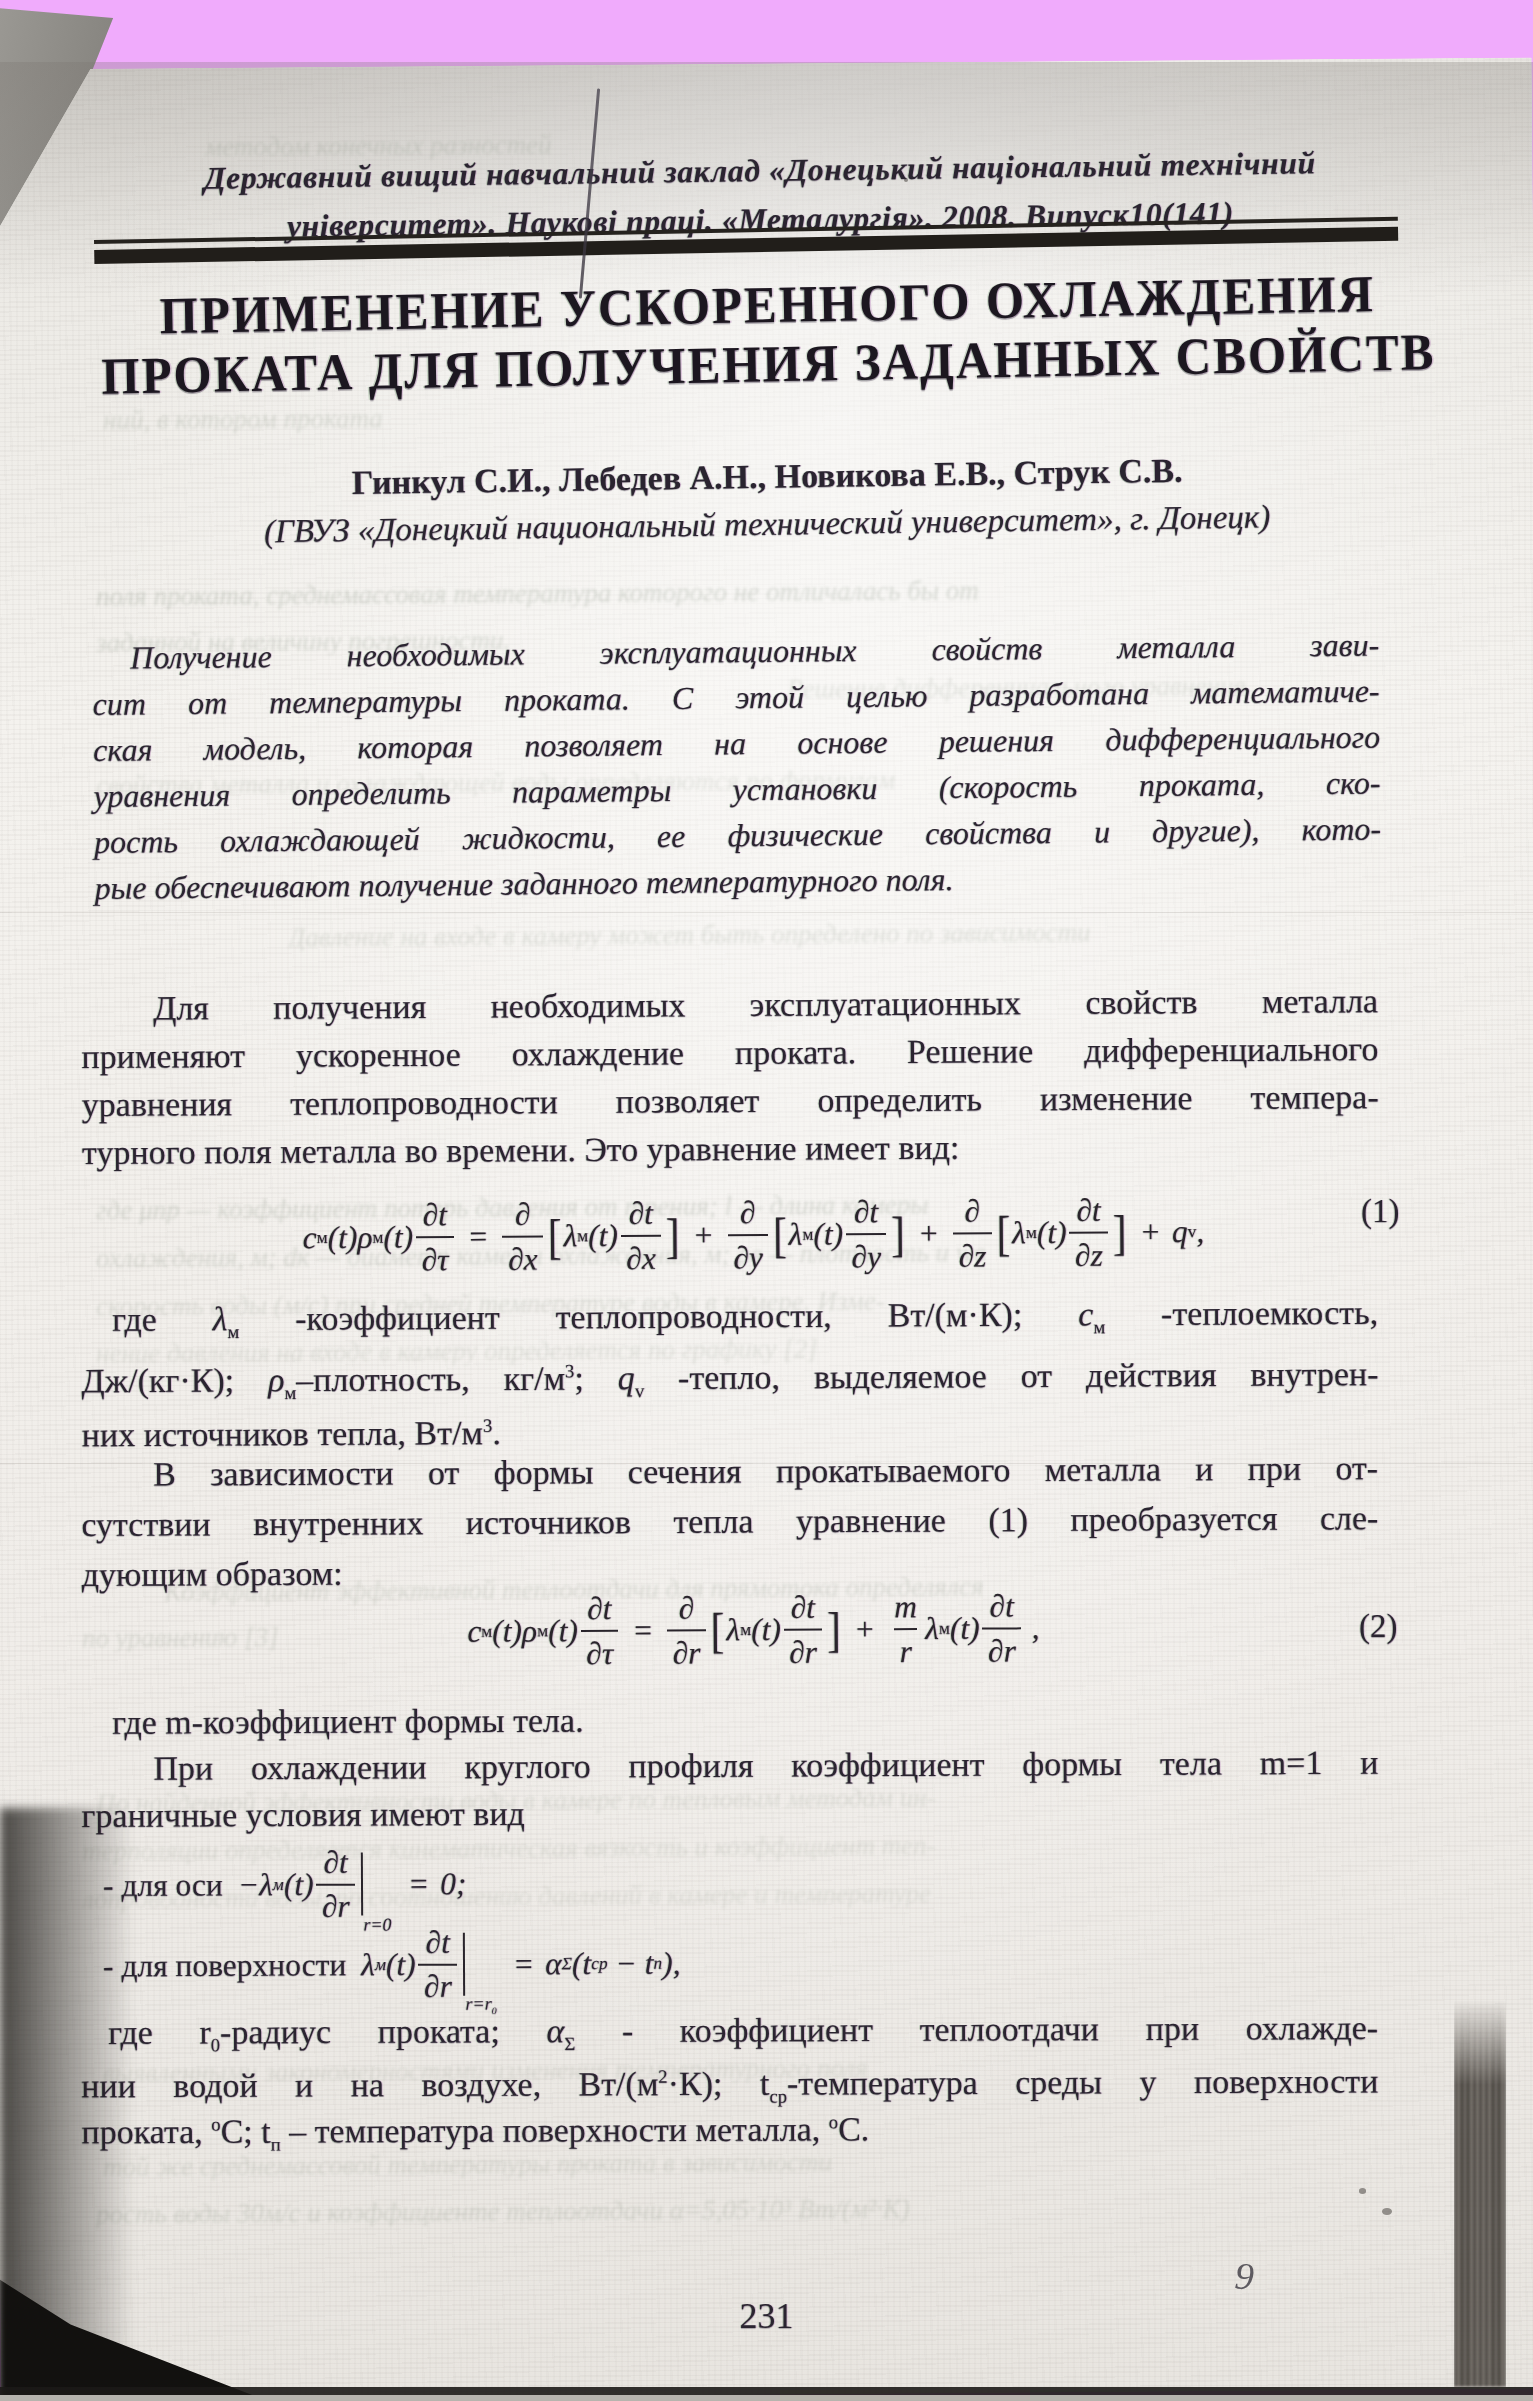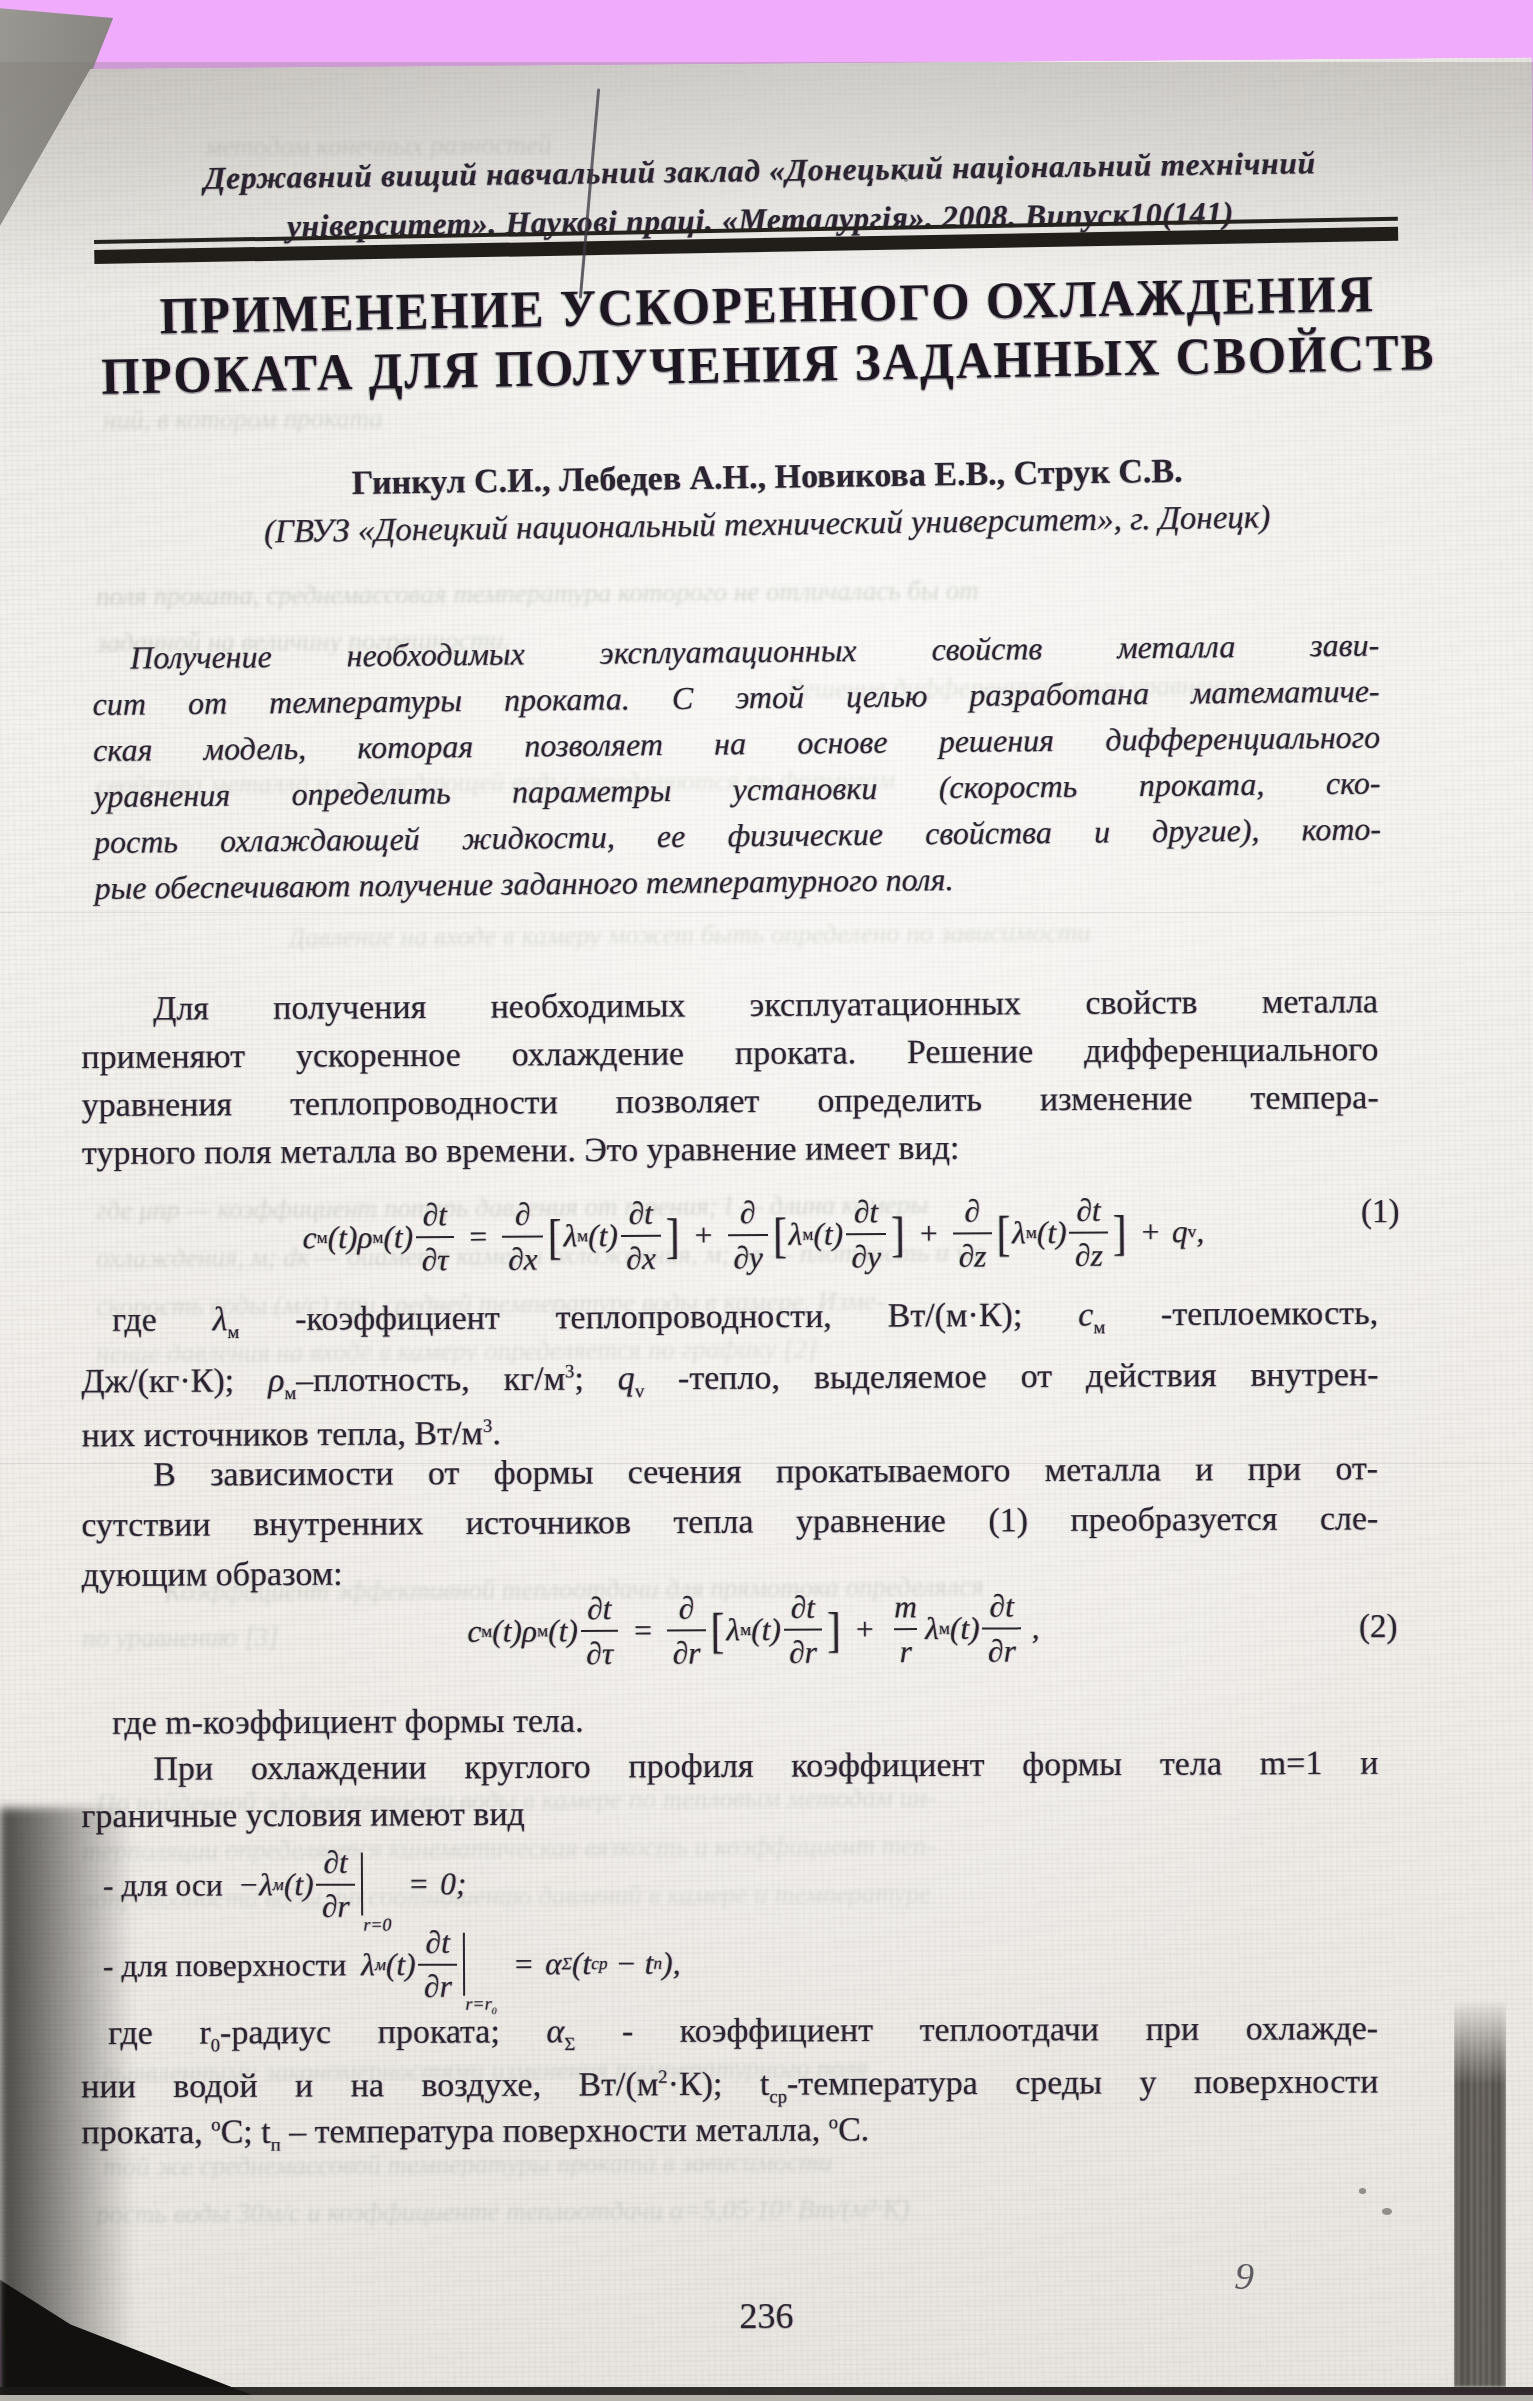--- a/index.html
+++ b/index.html
@@ -230,21 +230,21 @@
             <span class="de">∂<i>r</i></span>
           </span><span class="vbar"></span><span class="vsub"><i>r</i>=<i>r</i><sub>0</sub></span><span class="op">=</span><i>α</i><sub>Σ</sub>(<i>t</i><sub>ср</sub>&nbsp;−&nbsp;<i>t</i><sub>п</sub>),</span>
     </div>
 
     <div class="body-blk ink" style="left:81px;top:2010px;width:1297px;transform:rotate(-0.22deg);transform-origin:left top;">
       <div class="ln" style="height:46px;line-height:46px;text-indent:27px;">где r<sub>0</sub>-радиус проката; <i>α</i><sub>Σ</sub> - коэффициент теплоотдачи при охлажде-</div>
       <div class="ln" style="height:46px;line-height:46px;">нии водой и на воздухе, Вт/(м<sup>2</sup>·К); t<sub>ср</sub>-температура среды у поверхности</div>
       <div class="ln last" style="height:46px;line-height:46px;">проката, <sup>о</sup>С; t<sub>п</sub> – температура поверхности металла, <sup>о</sup>С.</div>
     </div>
 
-    <div class="footer ink">236</div>
+    <div class="footer ink">231</div>
 
     <div class="hand9">9</div>
 
     <div class="speck" style="left:1359px;top:2188px;width:6.8px;height:5.5px;"></div>
     <div class="speck" style="left:1382px;top:2208px;width:9.6px;height:6.8px;"></div>
     <div class="speck" style="left:904px;top:178px;width:4.1px;height:4.1px;"></div>
   </div>
 
   <div class="gutter-shadow"></div>
   <div class="bl-wedge"></div>

